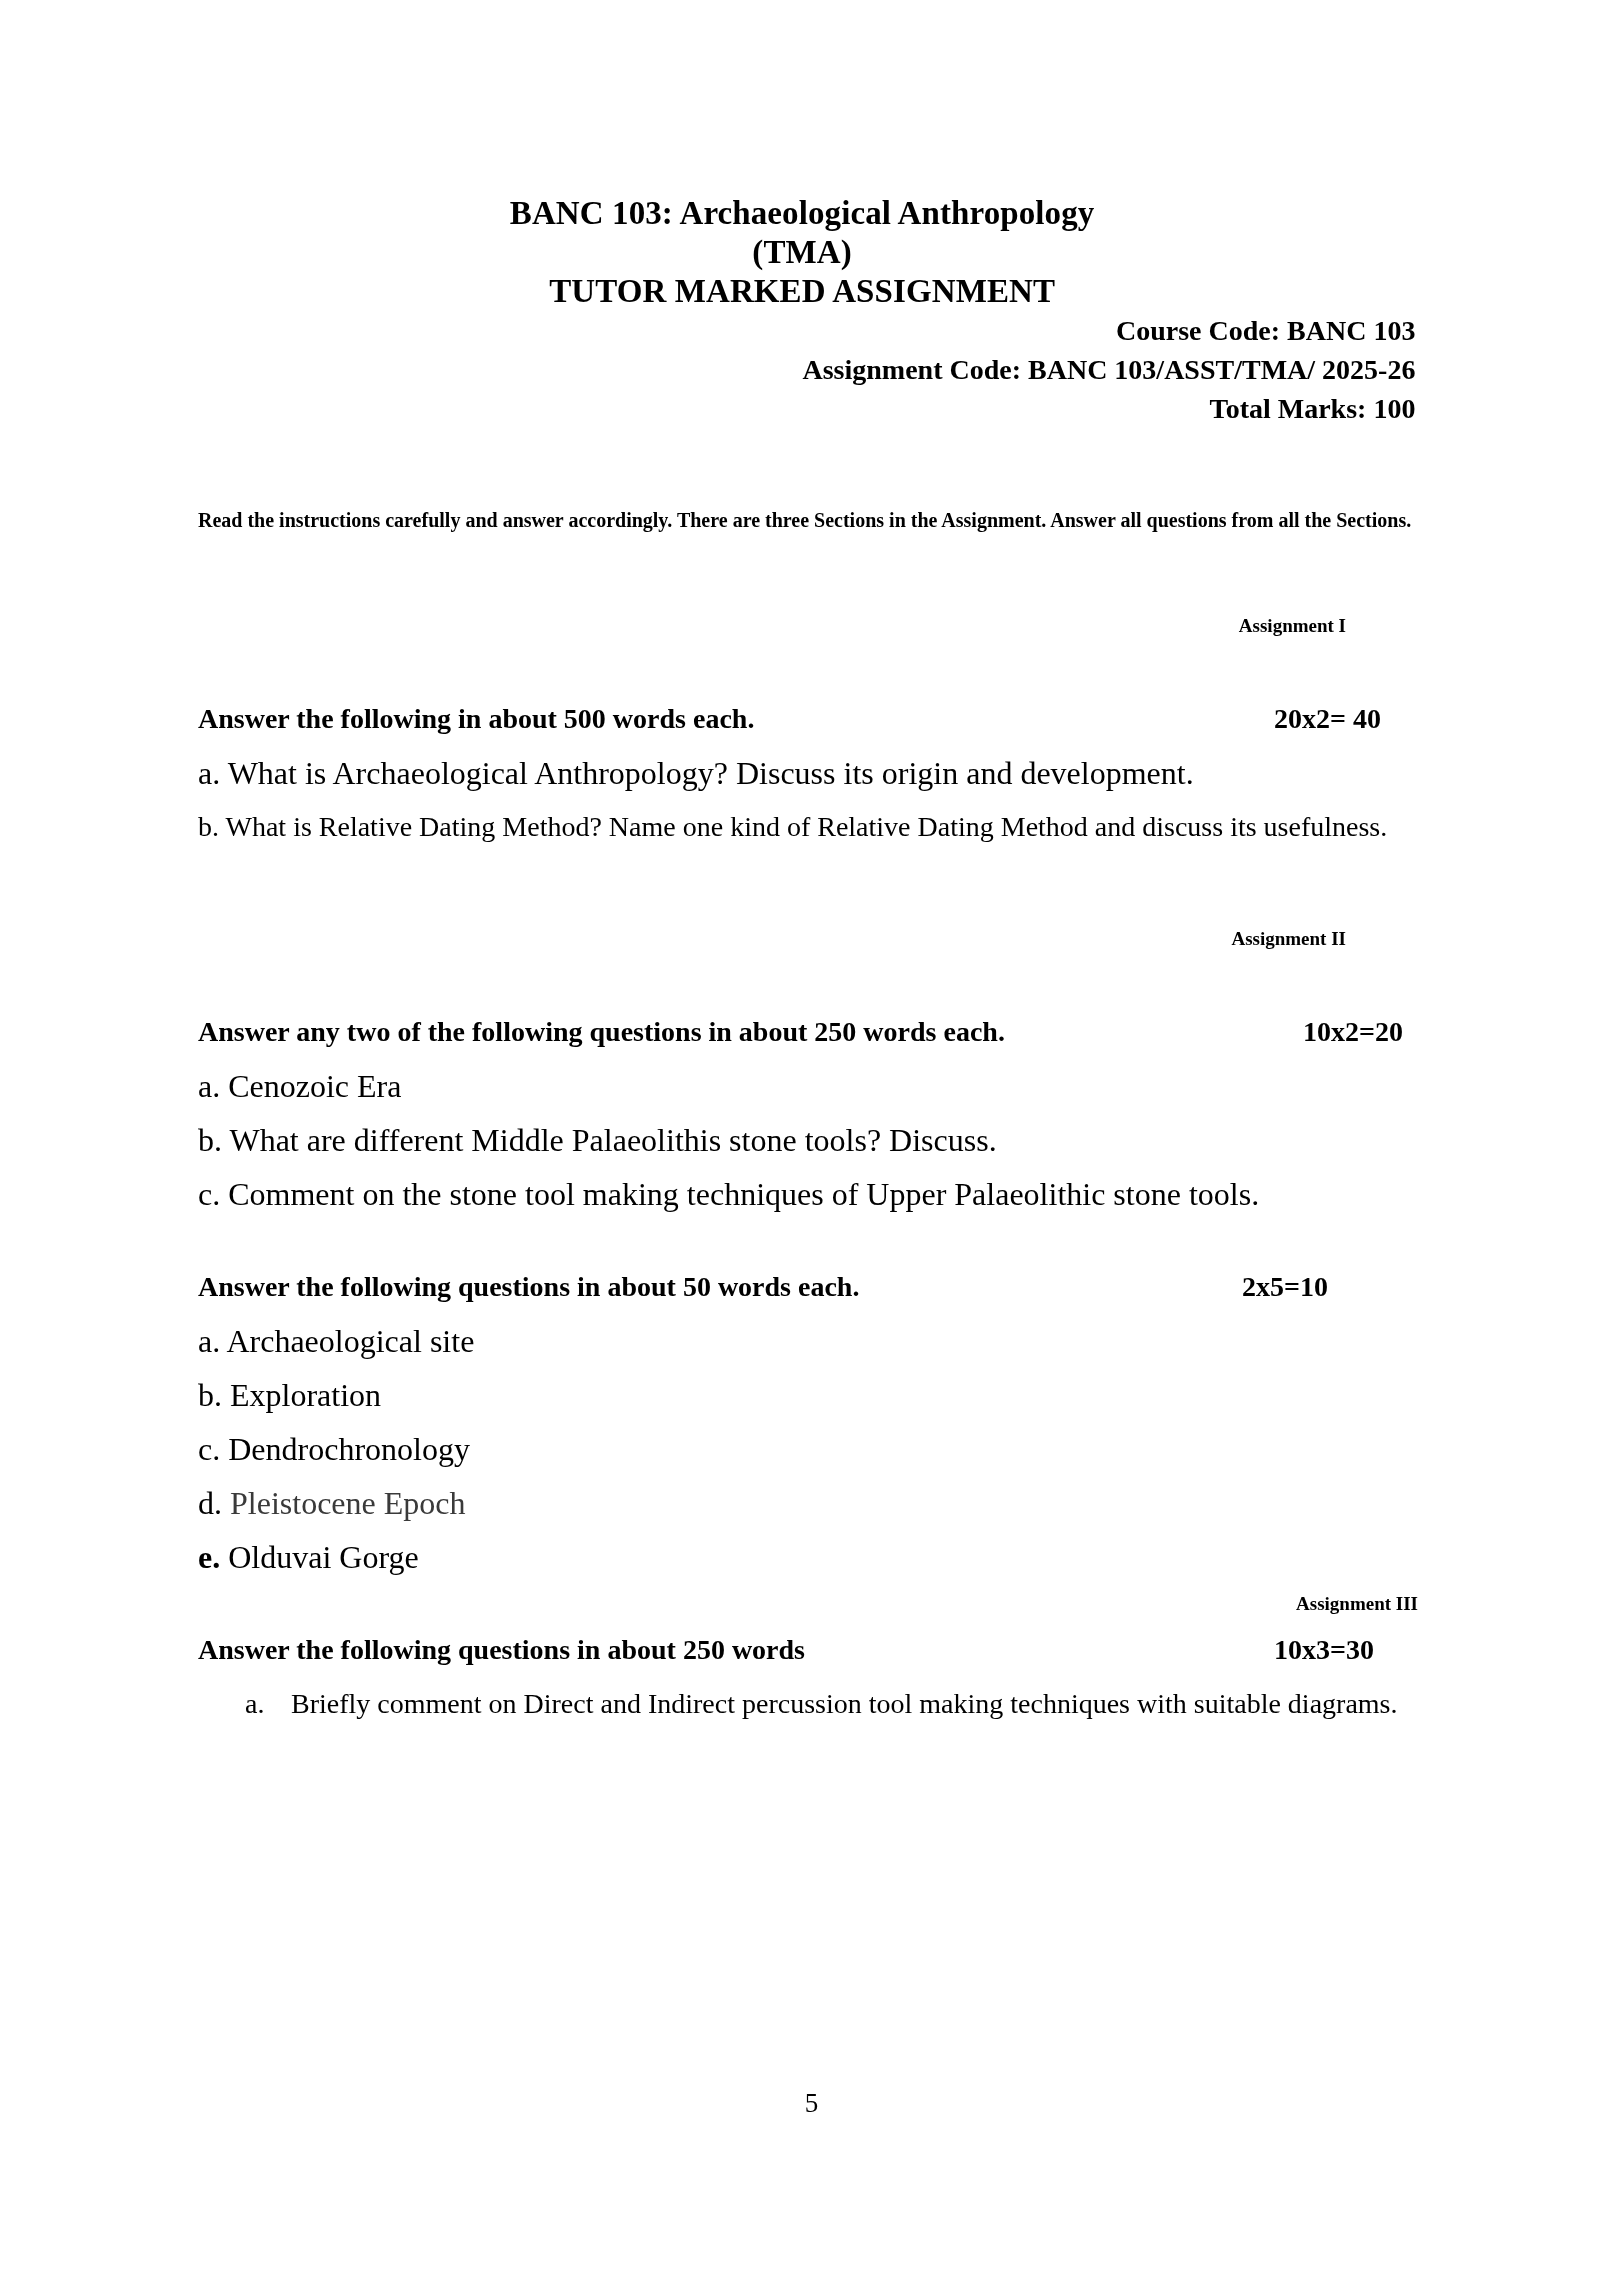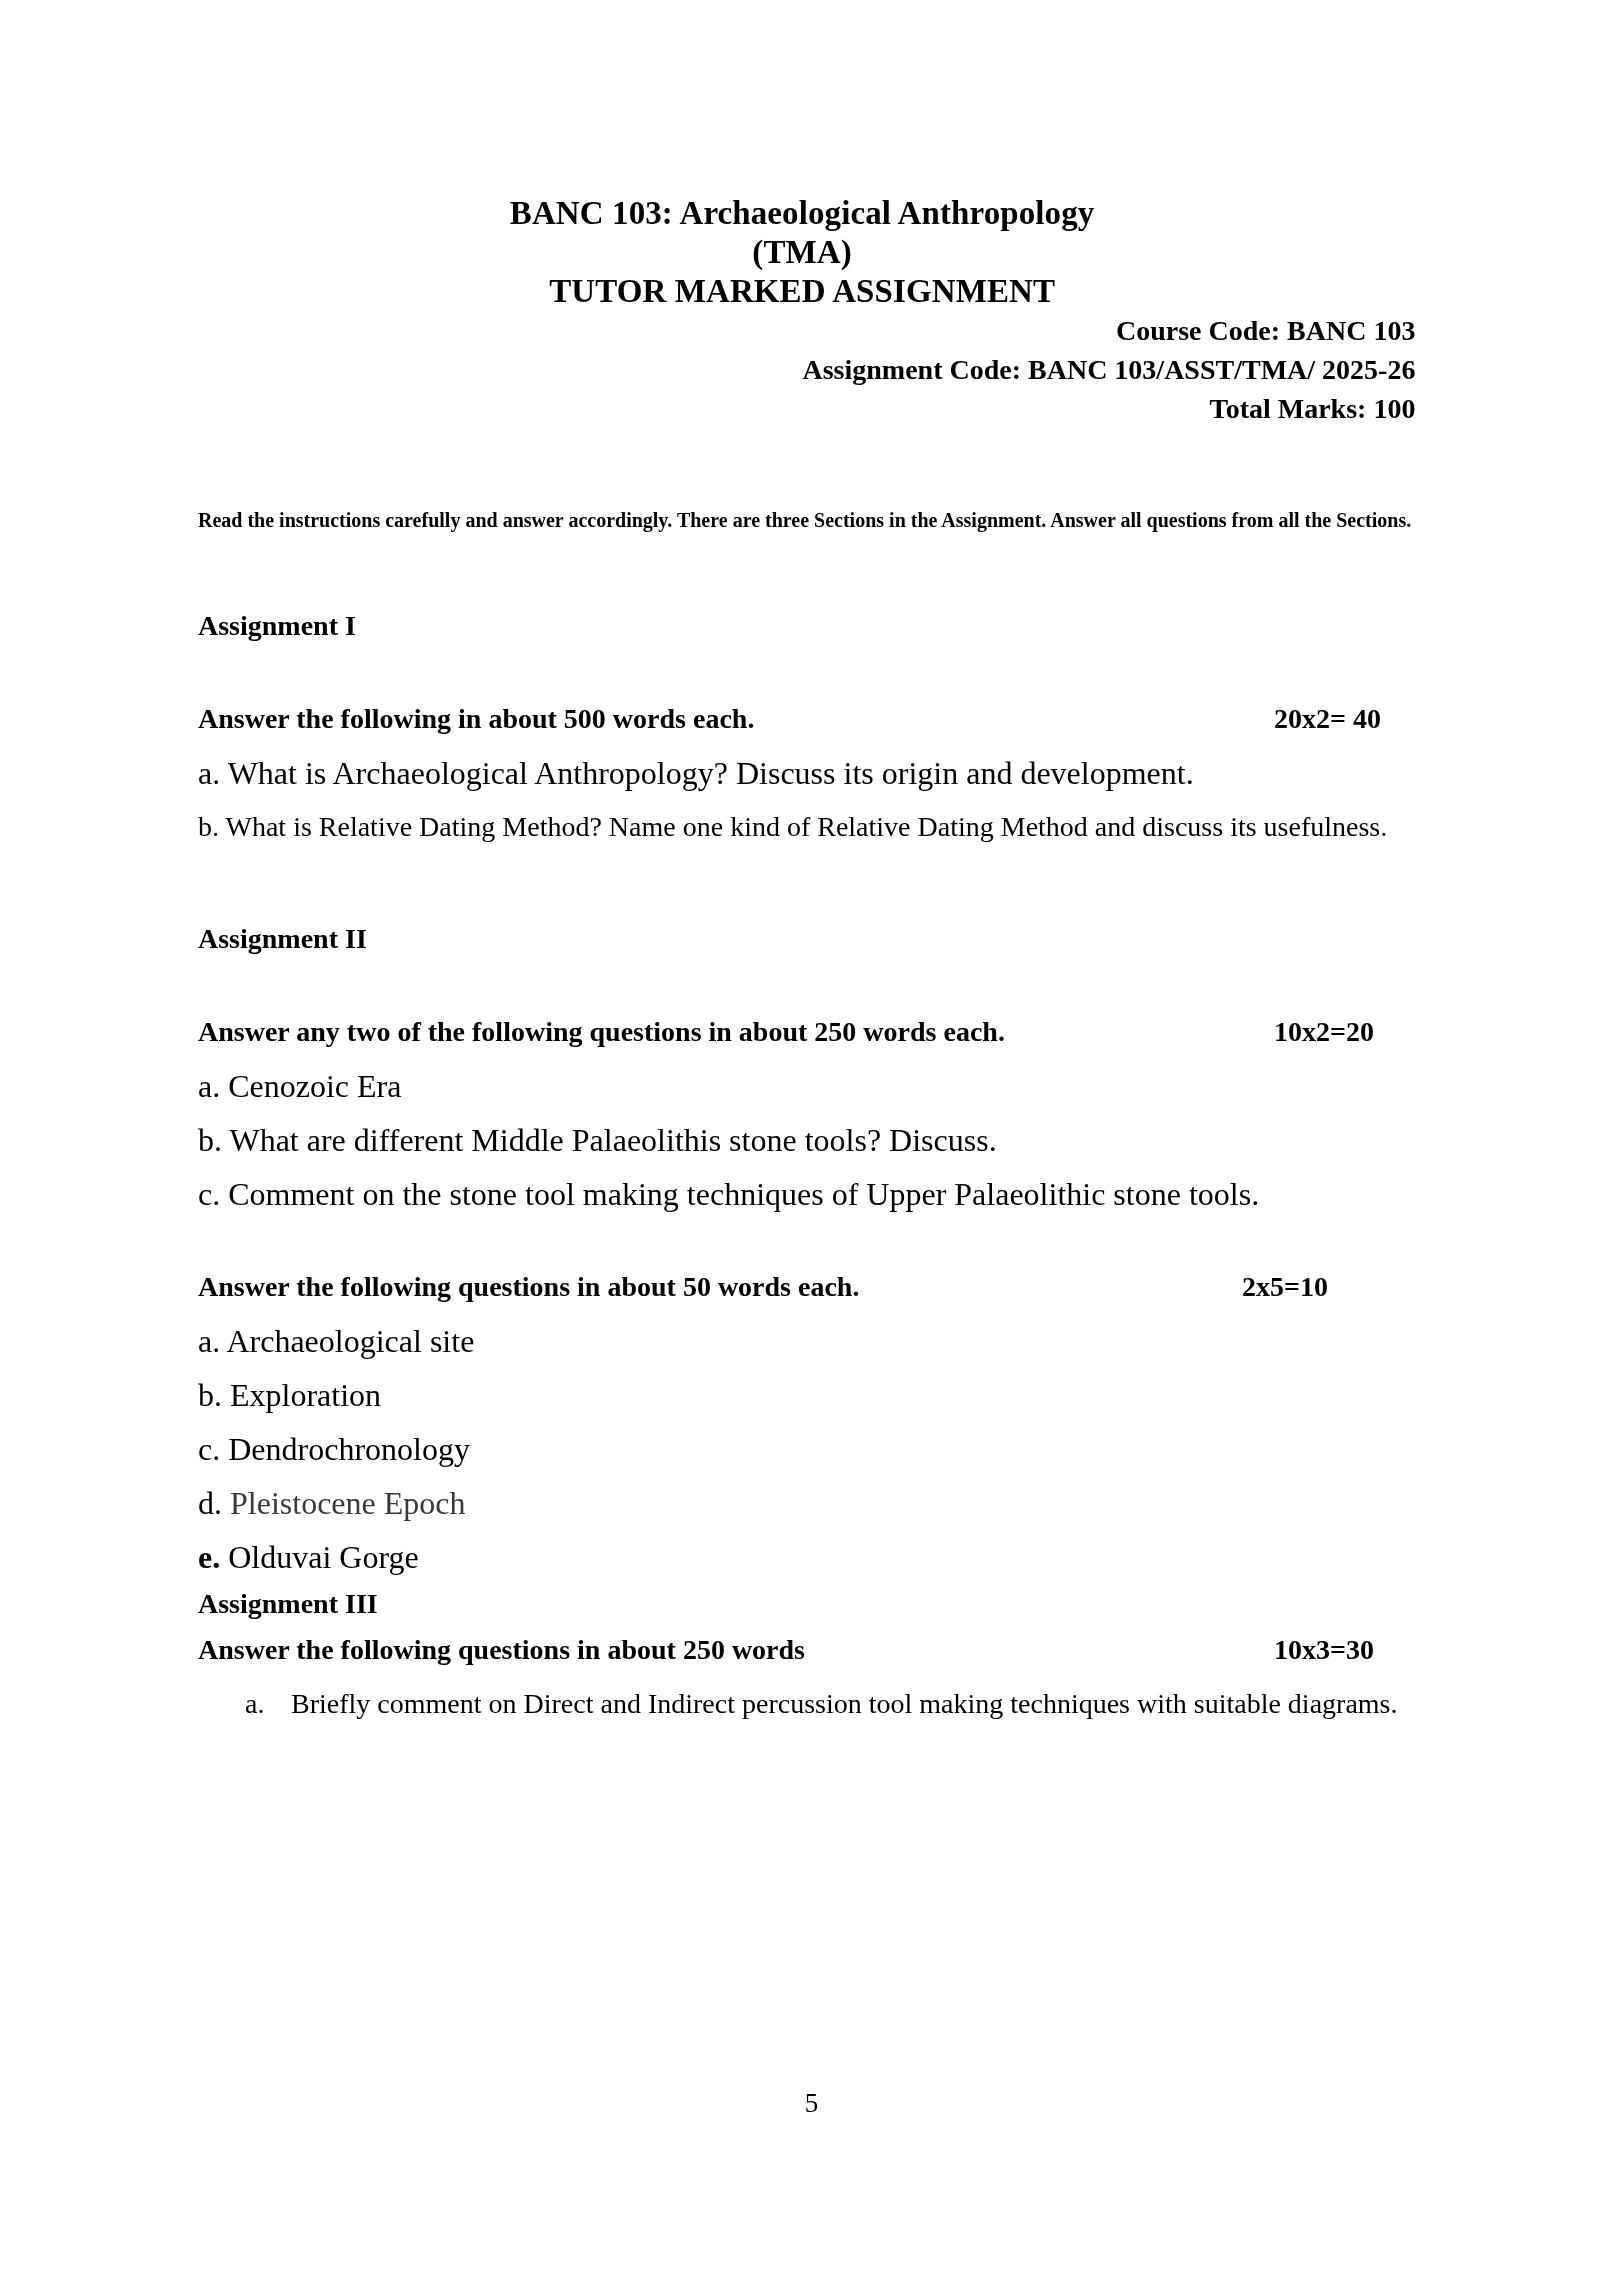--- a/index.html
+++ b/index.html
@@ -55,44 +55,44 @@
     font-size: 20px;
     line-height: 54px;
     text-align: justify;
     text-align-last: left;
     width: 1216px;
   }
 
   
   .section-heading {
     font-weight: bold;
-    font-size: 28px;
-    line-height: 39px;
-    text-align: left;
+    font-size: 19px;
+    line-height: 39px;
+    text-align: right;
     padding-right: 72px;
   }
   .section-heading.iii {
     padding-right: 0px;
   }
 
   
   .q-head {
     position: relative;
     font-weight: bold;
     font-size: 28px;
     line-height: 54px;
     white-space: nowrap;
   }
   .q-head .marks {
     position: absolute;
     font-weight: bold;
     text-align: right;
   }
   .marks-20 { left: 1076px; }
-  .marks-10x2 { left: 1076px; }
+  .marks-10x2 { left: 1105px; }
   .marks-2x5 { left: 1044px; }
   .marks-10x3 { left: 1076px; }
 
   .q-head .notbold-dot { font-weight: bold; }
 
   
   .q-item {
     font-size: 32px;
     line-height: 54px;
     font-weight: normal;

